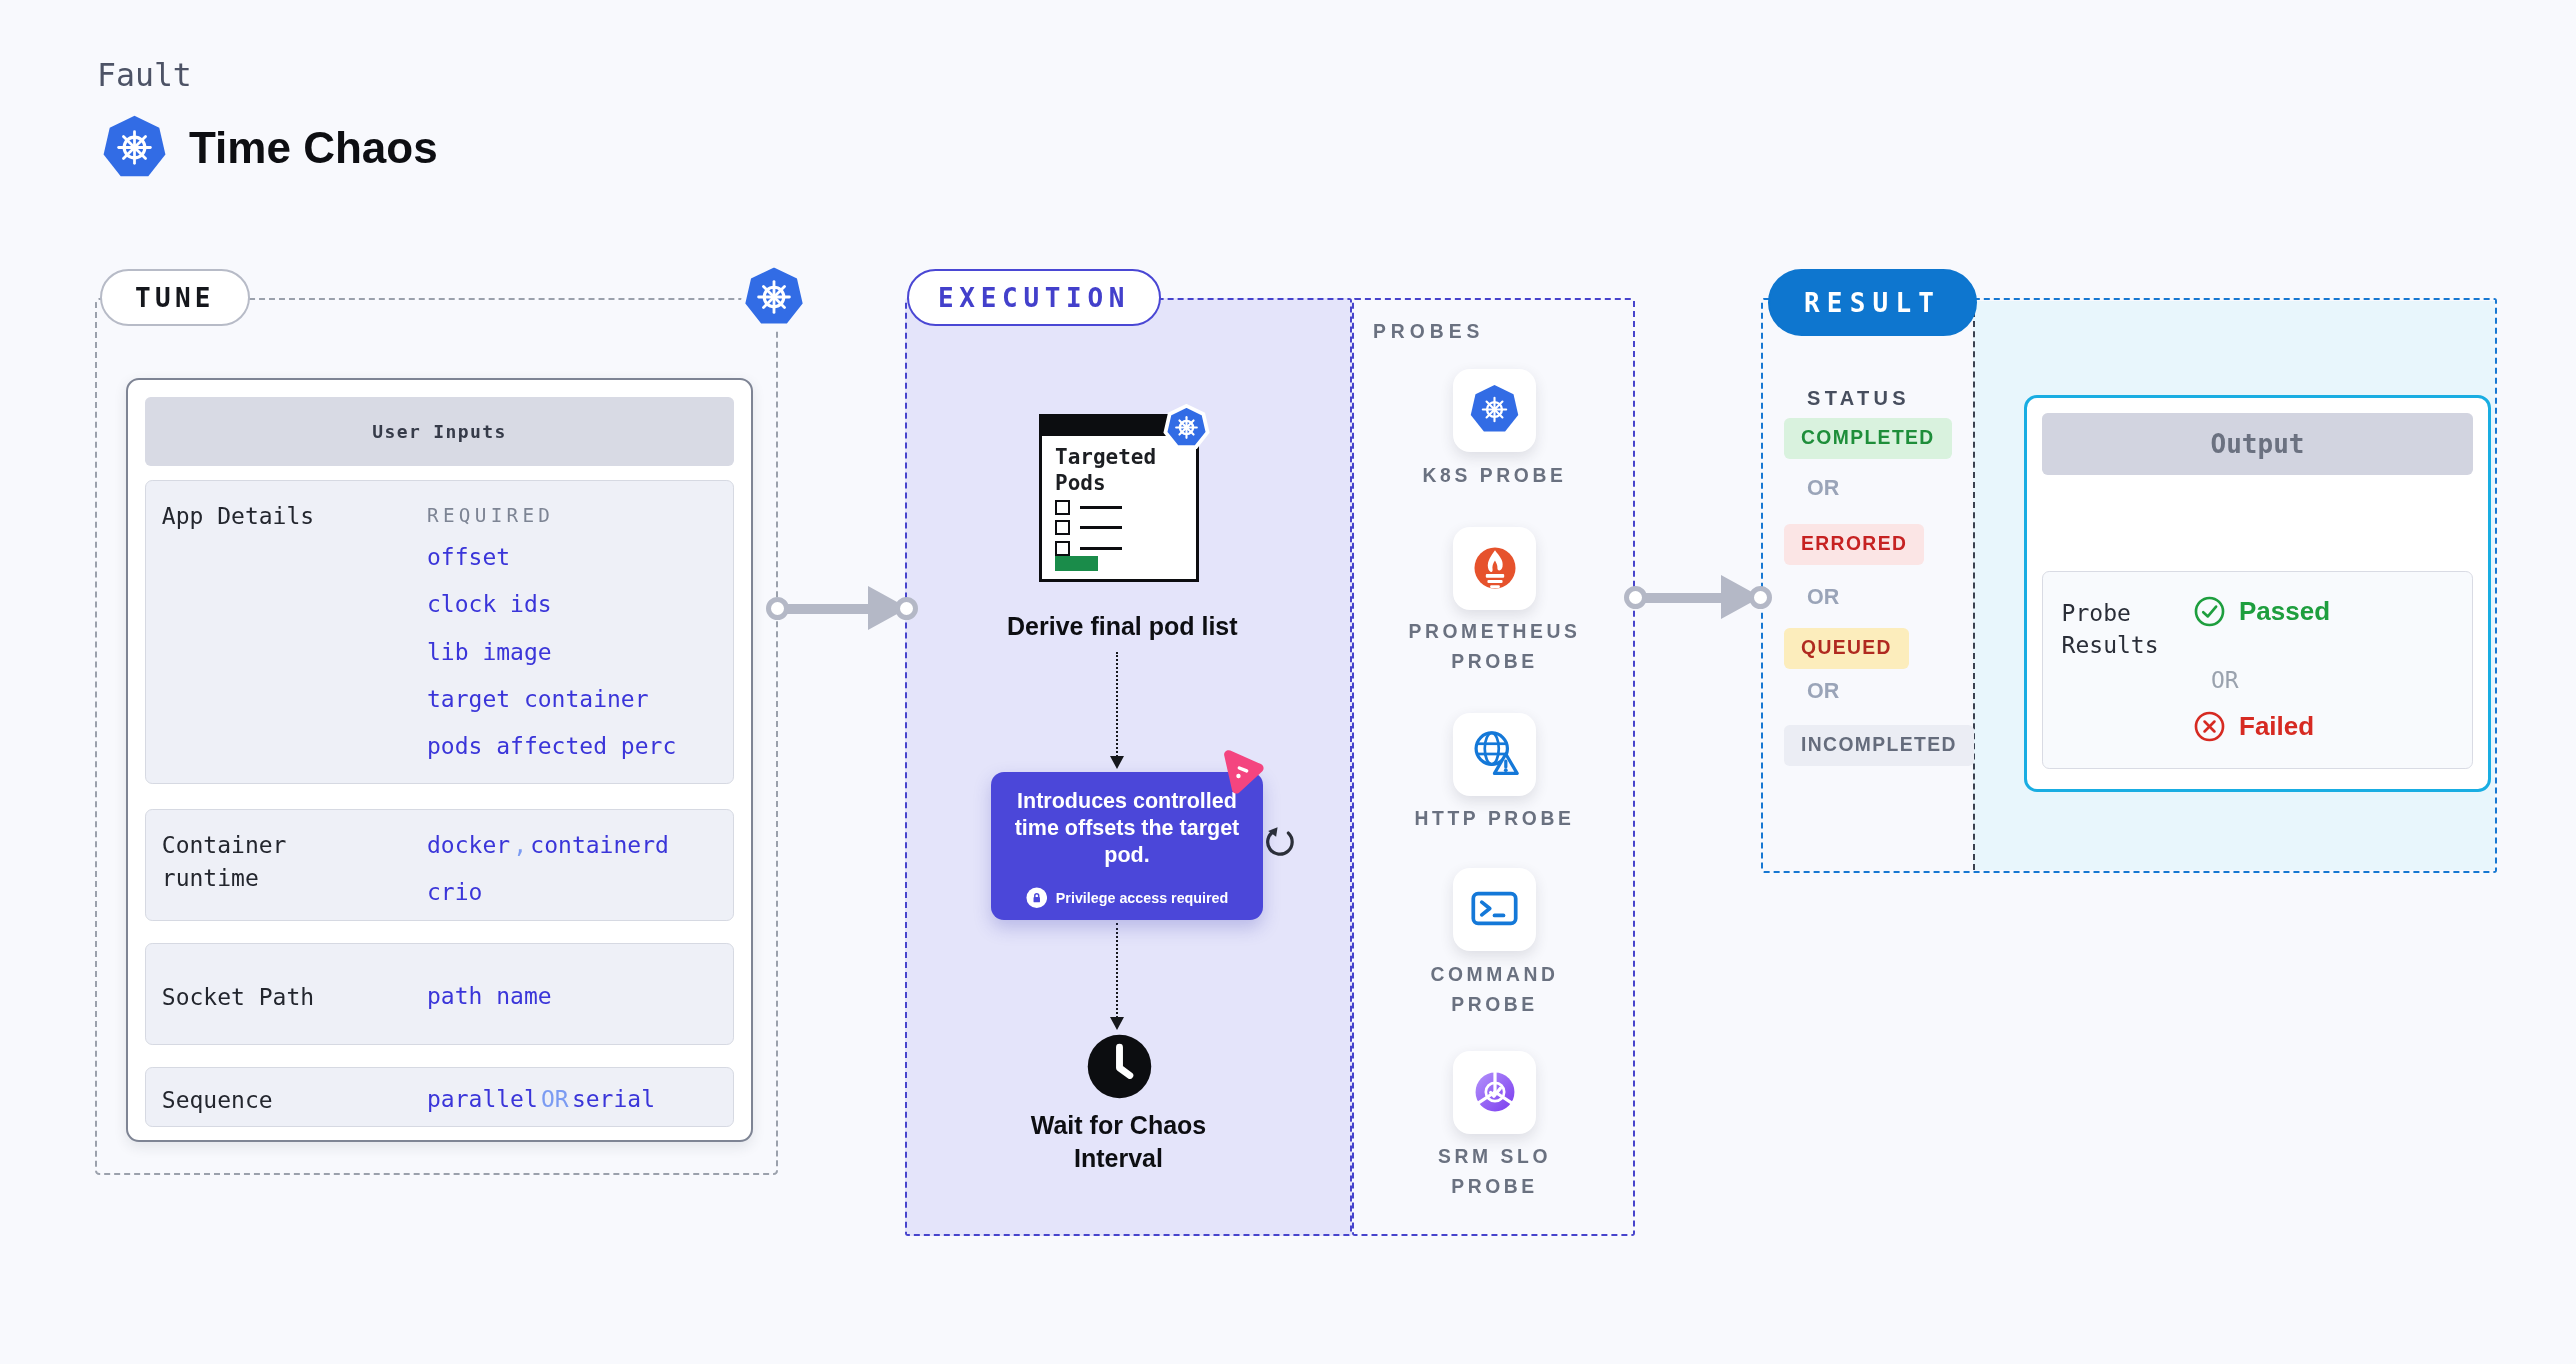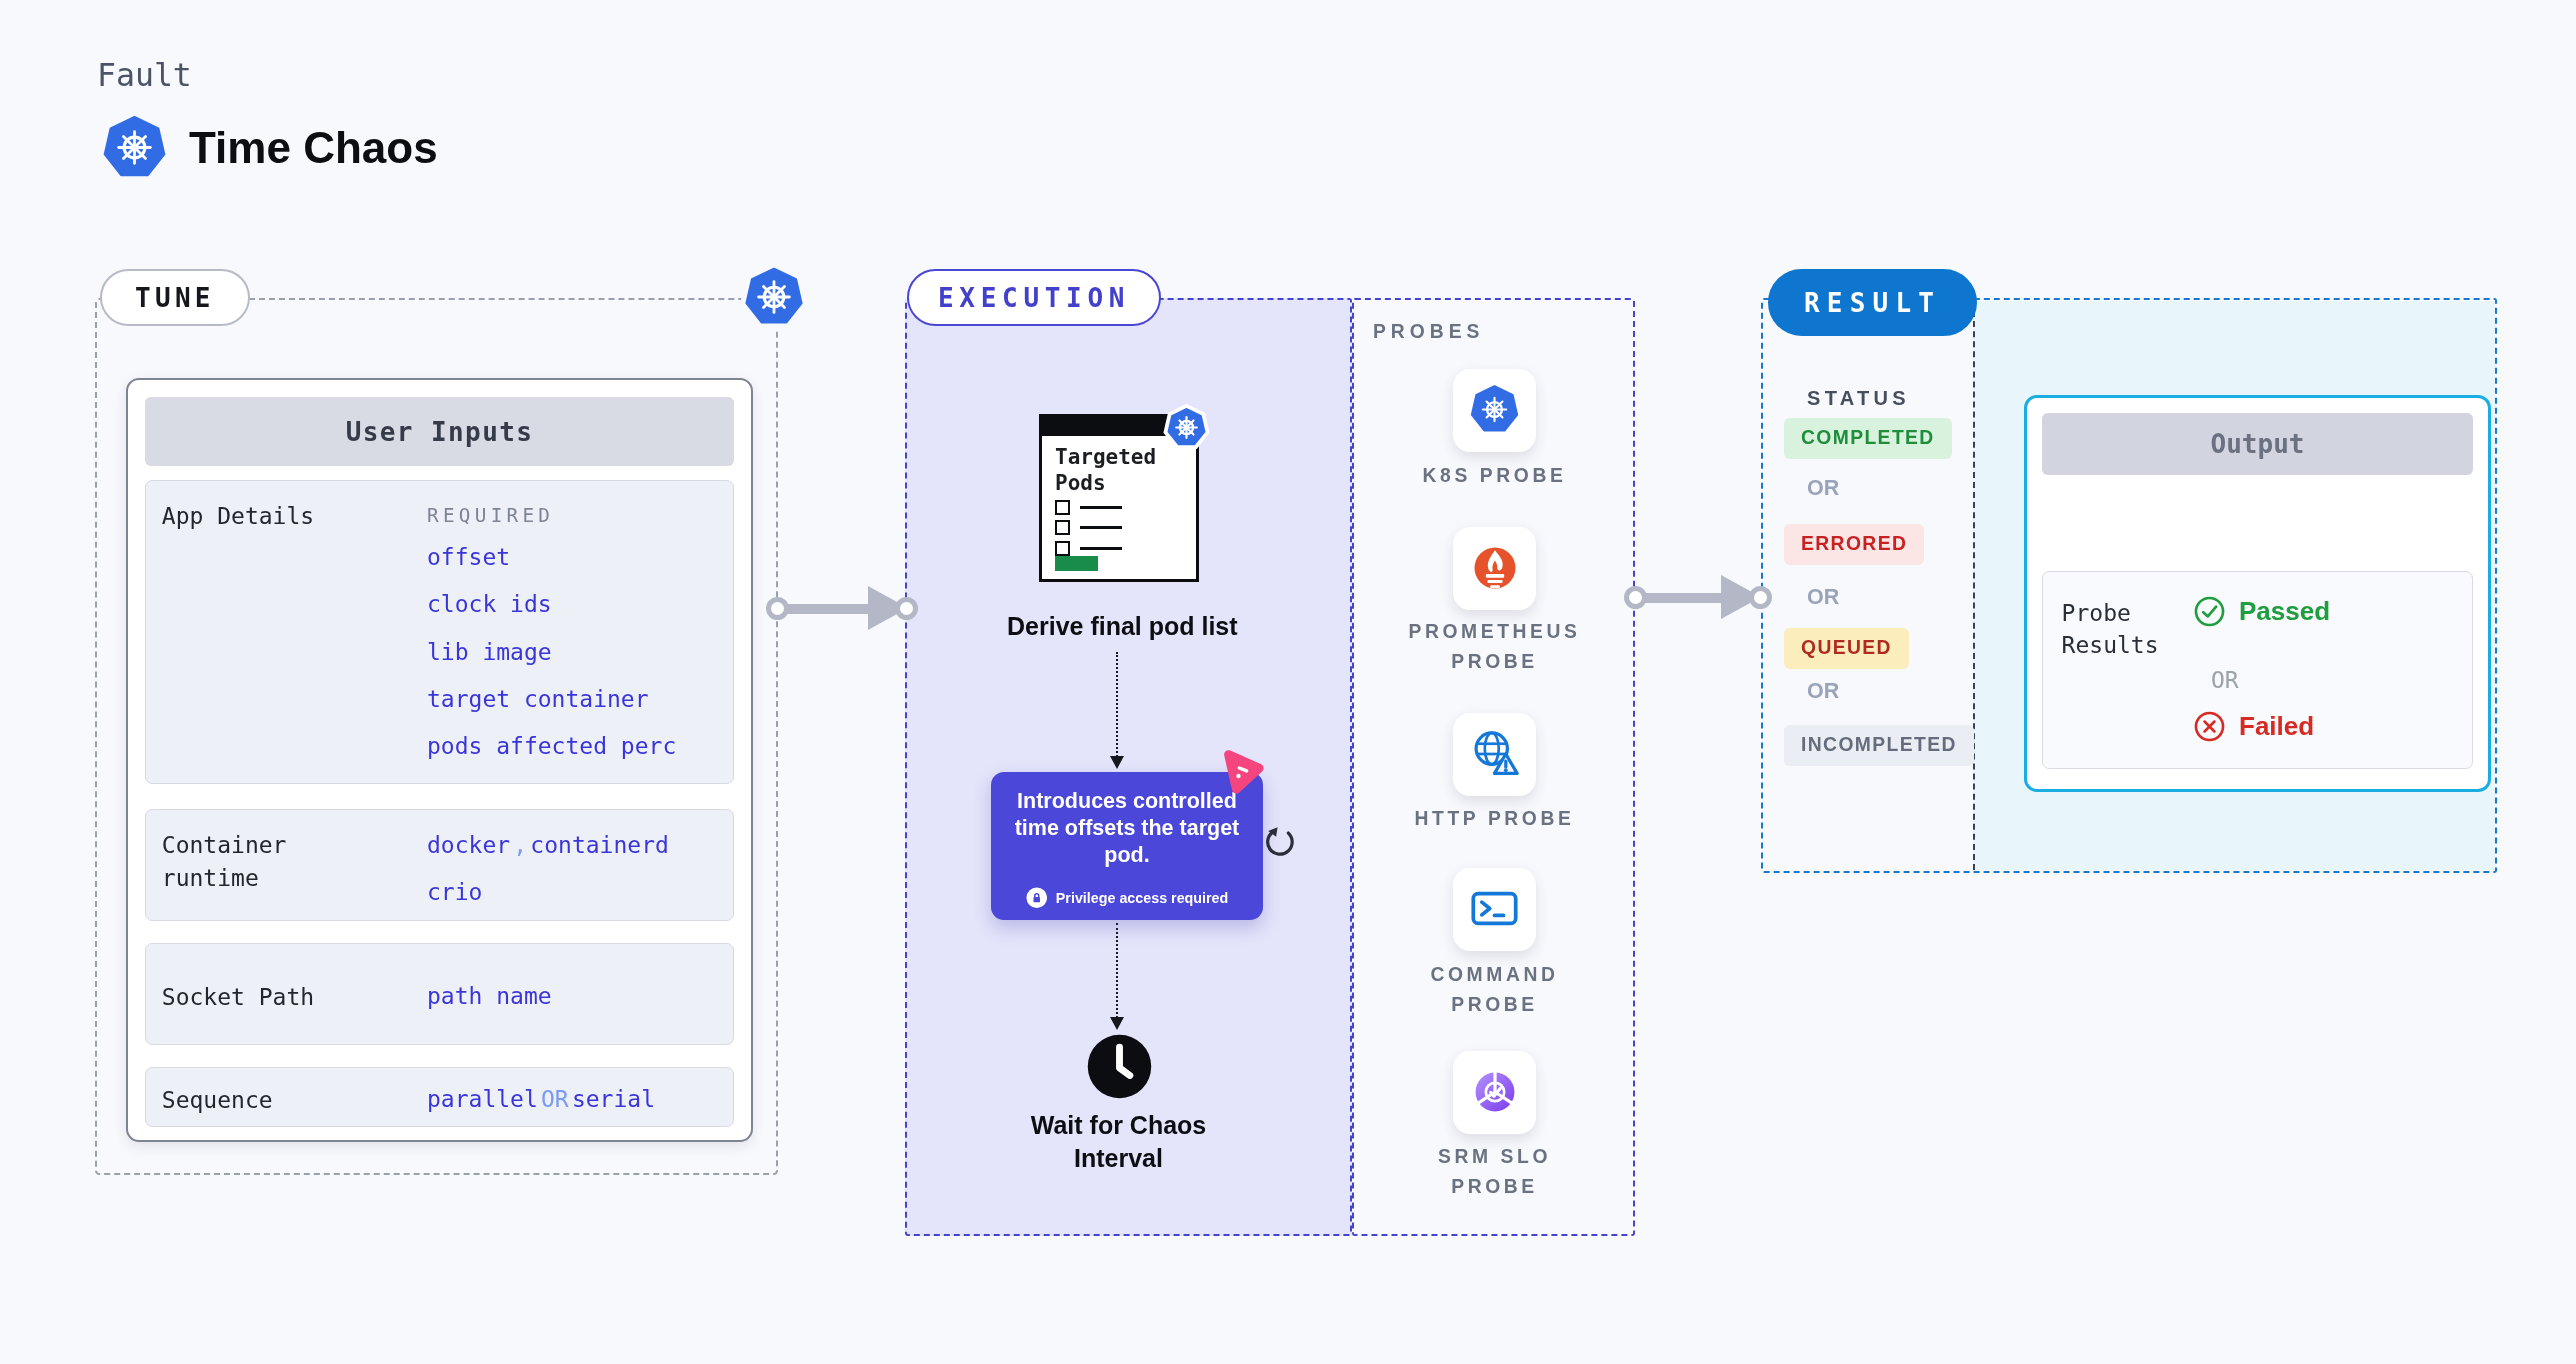--- a/index.html
+++ b/index.html
@@ -21,21 +21,21 @@
   
   .frame-tune   { border:2.1px dashed #9ba1ac; border-radius:4.3px; }
   .frame-exec   { border:2.1px dashed #4744cc; border-radius:2.9px; background:#e4e4fa; }
   .frame-probes { border:2.1px dashed #4744cc; border-radius:2.9px; }
   .frame-result { border:2.9px dashed #1778d2; border-radius:2.9px; }
 
   
   .panel { background:#ffffff; border:2.1px solid #7e8494; border-radius:13px;
            box-shadow:0 4.3px 13px rgba(40,45,60,.10); }
   .panel-header { background:#d8dae4; border-radius:5.7px; display:flex; align-items:center; justify-content:center;
-                  font-family:"DejaVu Sans Mono",monospace; font-weight:bold; font-size:26px; color:#363b49; letter-spacing:1.4px; }
+                  font-family:"DejaVu Sans Mono",monospace; font-weight:bold; font-size:18px; color:#363b49; letter-spacing:1.4px; }
   .inrow { background:#eef0f7; border:1.4px solid #d6d9e2; border-radius:7.2px; }
   .inrow-label { font-family:"DejaVu Sans Mono",monospace; font-size:23px; color:#23262e; line-height:33px; }
   .tag { font-family:"DejaVu Sans Mono",monospace; font-size:19.3px; color:#7d8494; letter-spacing:4.3px; }
   .val { font-family:"DejaVu Sans Mono",monospace; font-size:23px; color:#3a35d9; }
   .val-sep { color:#7b9bf2; }
 
   
   .a-line { position:absolute; background:#b4b8c6; height:10px; }
   .a-head { position:absolute; width:0; height:0; border-top:22px solid transparent;
             border-bottom:22px solid transparent; border-left:40px solid #b4b8c6; }

